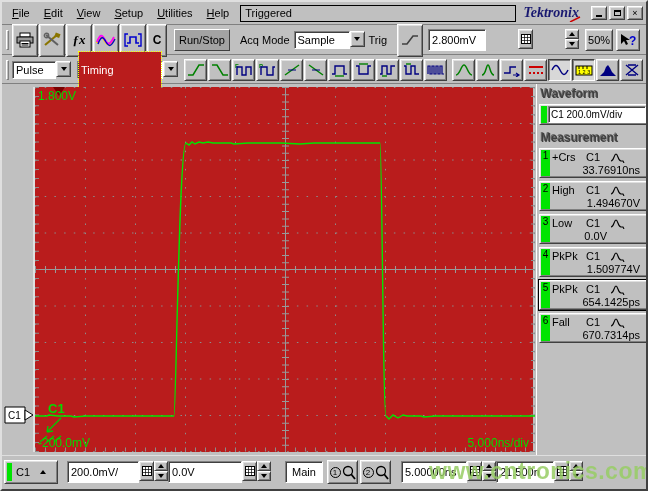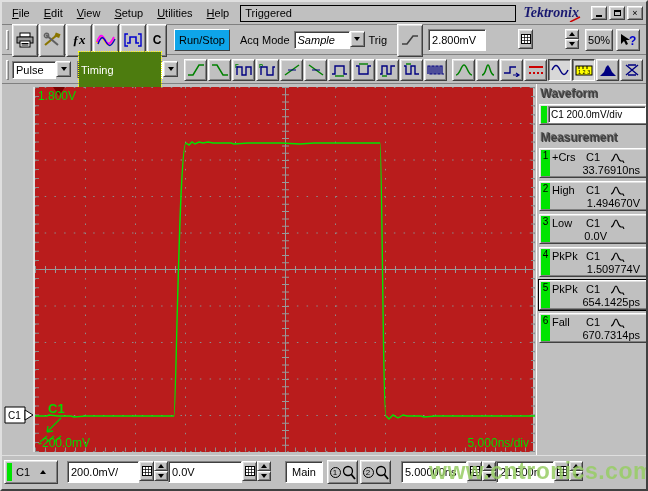--- a/index.html
+++ b/index.html
@@ -34,28 +34,28 @@
   #logo { font-family:"Liberation Serif", serif; font-style:italic; font-weight:bold; font-size:14px;
           color:#191970; position:relative; margin-right:10px; }
   #logo .swoosh { position:absolute; right:-2px; bottom:-1px; width:12px; height:6px; }
   .winbtn { width:16px; height:14px; margin-left:2px; font-size:9px; padding:0; }
   .minbar { width:6px; height:2px; background:#000; margin-top:6px; }
   .restbox { width:7px; height:6px; border:1px solid #000; border-top:2px solid #000; }
   
   #toolbar1 { position:absolute; left:0; top:24px; right:0; height:29px; display:flex; align-items:center;
               border-bottom:1px solid #808080; padding:0 2px; }
   .tb-btn { width:26px; height:33px; padding:0; margin-right:1px; }
-  #run-stop { background:#0ea5e9; width:56px; height:22px; margin:0 6px; border:1px solid;
+  #run-stop { background:#a3a3a3; width:56px; height:22px; margin:0 6px; border:1px solid;
               border-color:#fff #404040 #404040 #fff; }
   .tb-label { margin:0 4px; white-space:nowrap; }
   
   #toolbar2 { position:absolute; left:0; top:54px; right:0; height:28px; display:flex; align-items:center;
               border-bottom:1px solid #808080; padding:0 2px; }
   .tb2-btn { width:23px; height:22px; padding:0; margin-right:1px; }
-  .sel-text { background:#4d7c0f; color:#fff; padding:12px 2px; outline:1px dotted #ffff00; }
+  .sel-text { background:#b91c1c; color:#fff; padding:12px 2px; outline:1px dotted #ffff00; }
   
   #main { position:absolute; left:0; top:82px; width:648px; height:371px; }
   #scope { position:absolute; left:31px; top:3px; width:500px; height:365px; background:#b91c1c;
            border-left:2px solid #dfdfdf; }
   #scope svg { position:absolute; left:0; top:0; }
   .scope-label { position:absolute; color:#00dd00; font-size:12px; white-space:nowrap; }
   #c1-marker { position:absolute; left:2px; top:322px; }
   #right-panel { position:absolute; left:534px; top:0; width:114px; height:371px;
                  border-left:1px solid #fff; padding:1px 1px 0 2px; }
   .panel-header { font-weight:bold; font-size:12px; color:#404040; text-shadow:-1px -1px 0 #6e6e6e;
@@ -154,21 +154,21 @@
       </svg>
     </button>
     <button class="tb-btn raised" style="width:20px;">
       <span style="font-weight:bold; font-size:12px;">C</span>
     </button>
     <button id="run-stop">
       <span>Run/Stop</span>
     </button>
     <span class="tb-label">Acq Mode</span>
     <div style="display:flex;">
-      <div class="field" style="width:56px; height:18px;font-style:italic;">Sample</div>
+      <div class="field" style="width:56px; height:18px;">Sample</div>
       <button class="combo-btn raised">
           <span class="tri-down"></span>
         </button>
     </div>
     <span class="tb-label">Trig</span>
     <button class="tb-btn raised" style="margin-left:6px;">
       <svg width="18" height="12" viewBox="0 0 18 12">
         <path d="M1,10 H6 L12,2 H17" fill="none" stroke="#404040" stroke-width="1.6"></path>
       </svg>
     </button>

